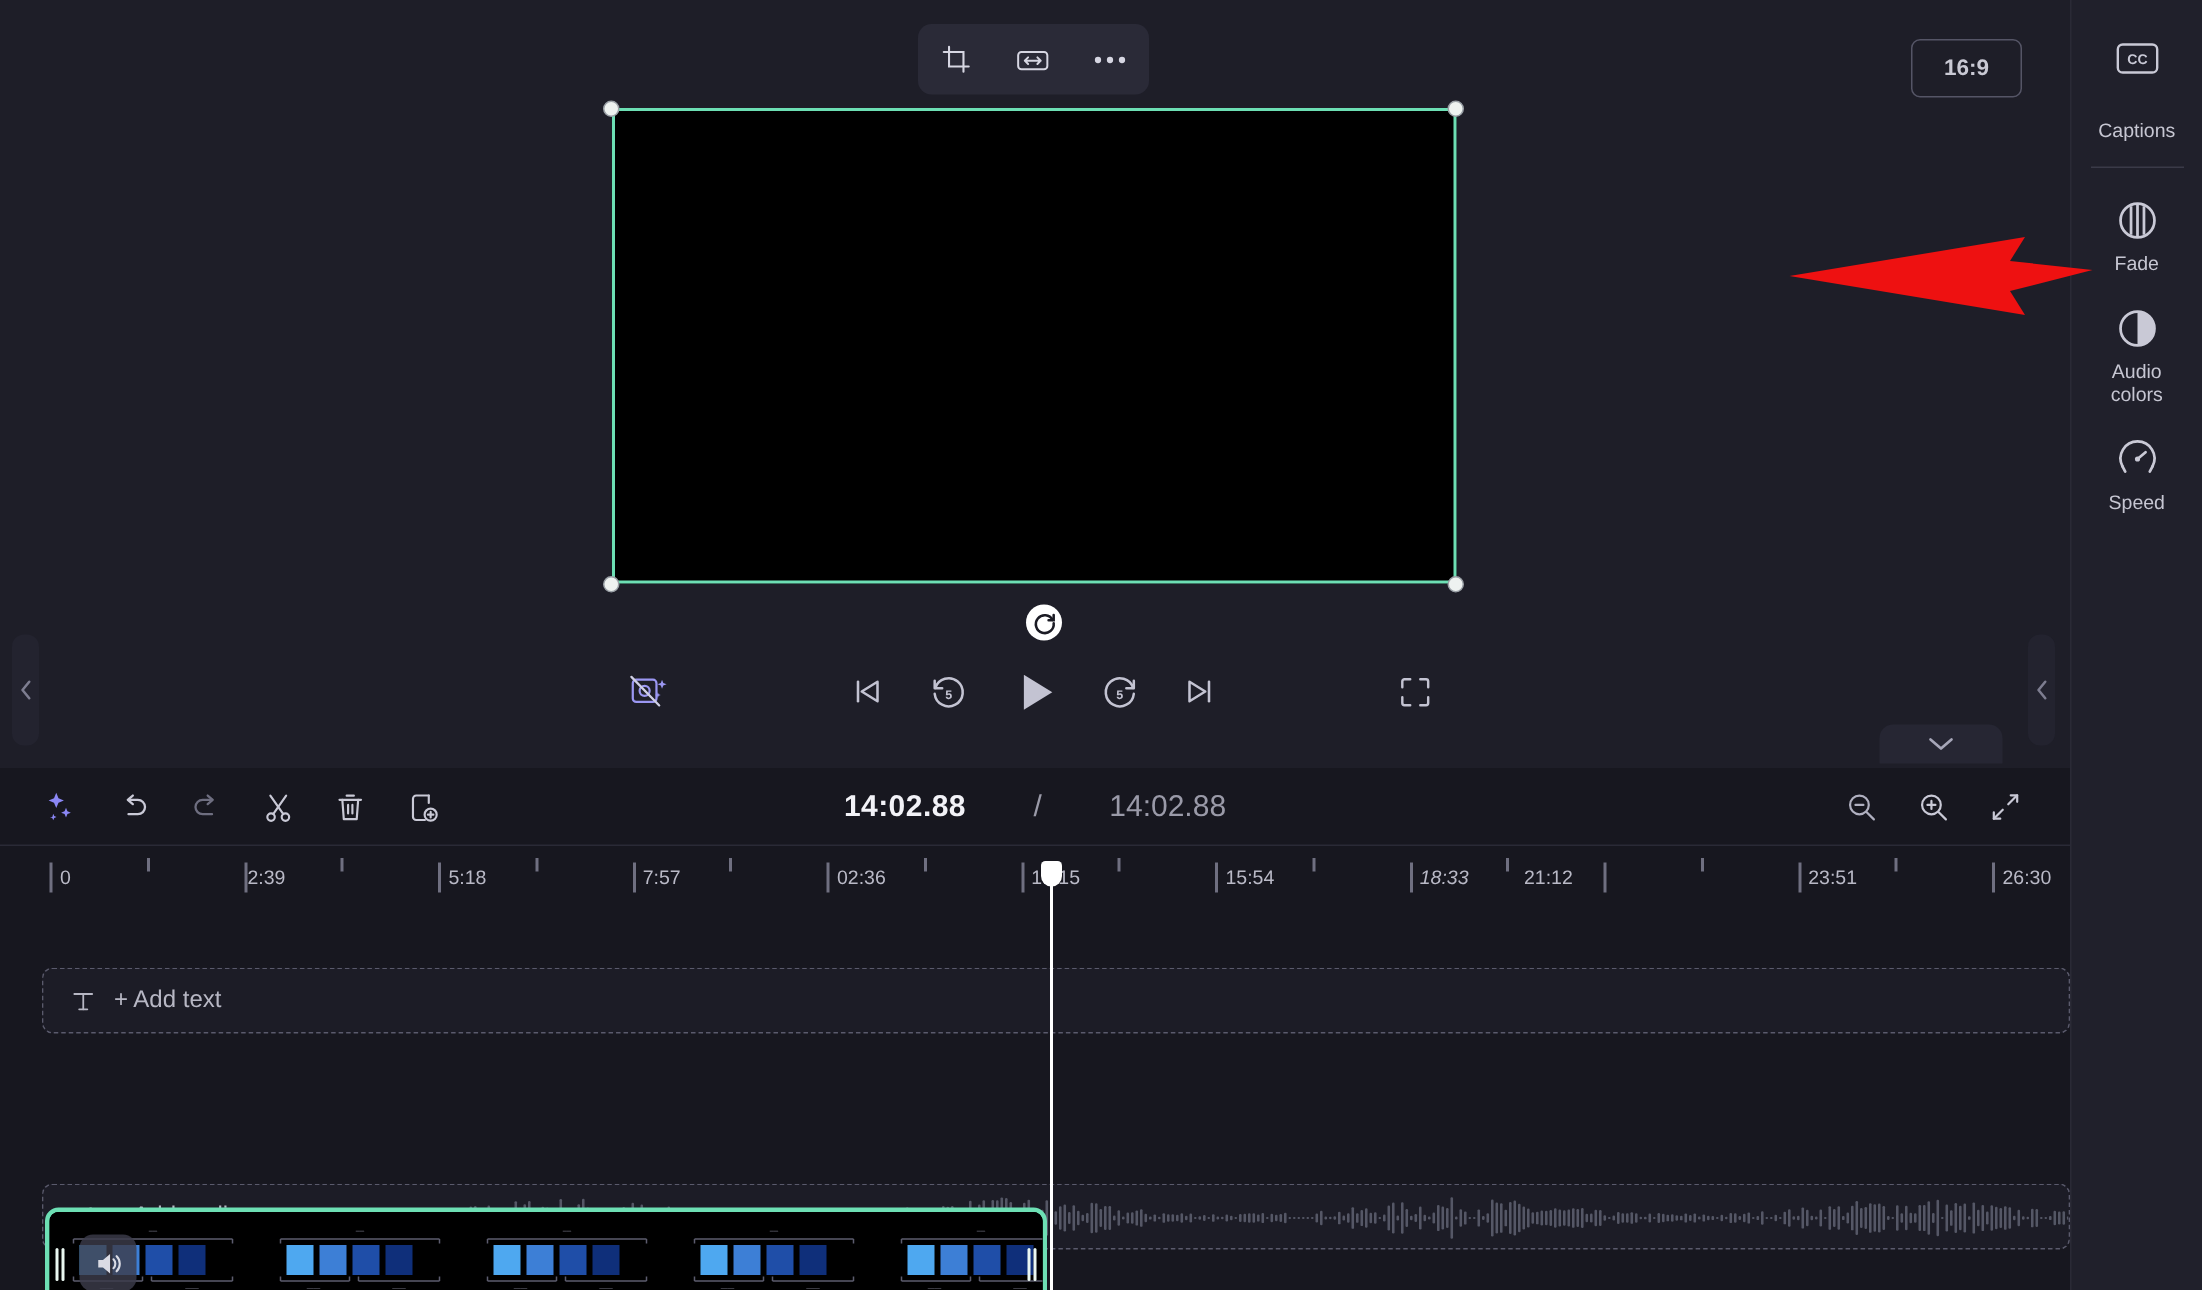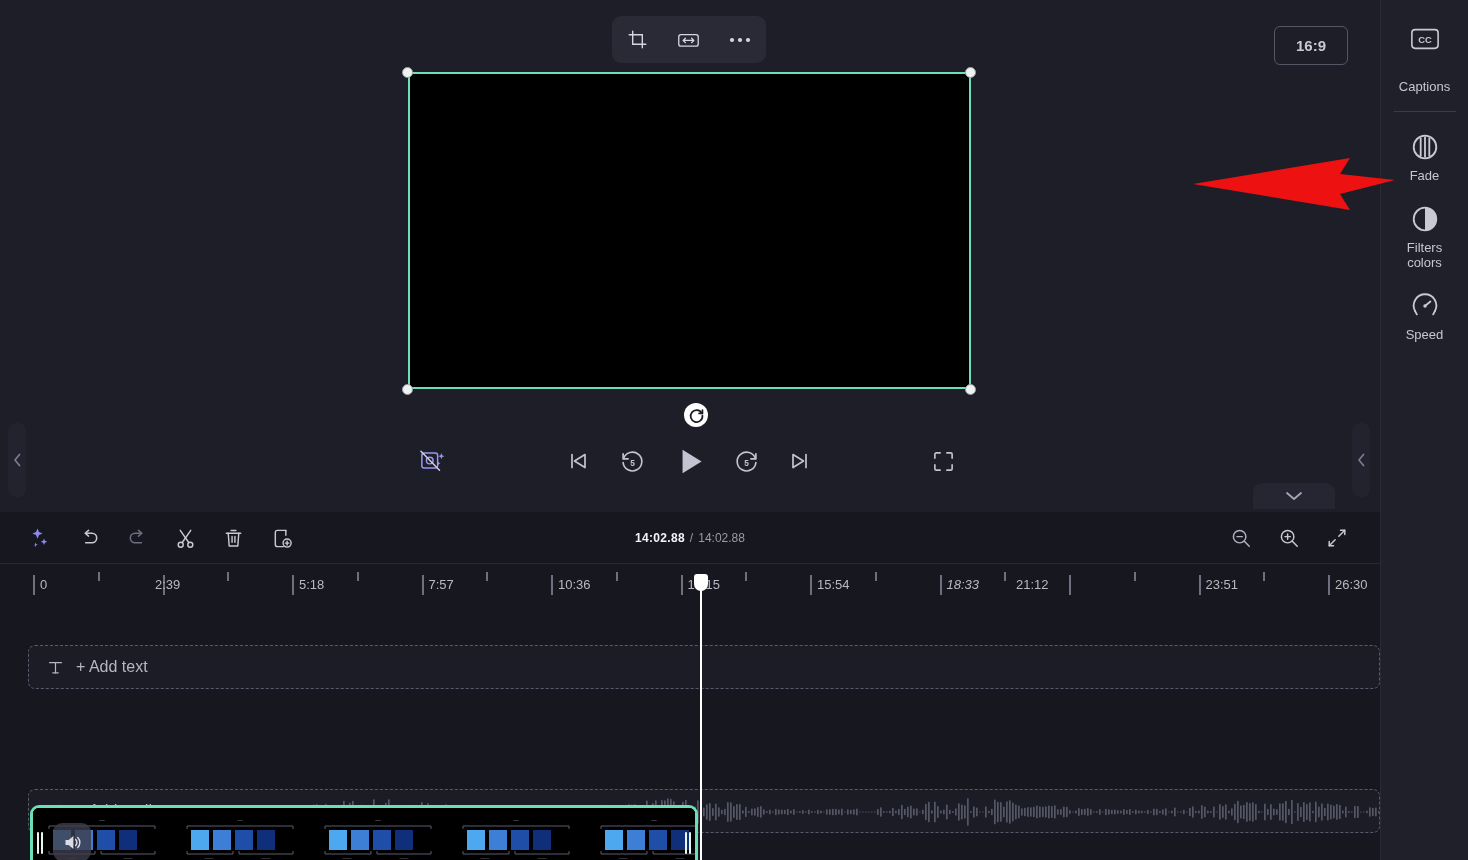--- a/index.html
+++ b/index.html
@@ -80,21 +80,21 @@
     border-bottom: 1px solid #2a2a36;
   }
   .tl-icon {
     position: absolute; top: 9px; width: 34px; height: 34px;
     display: flex; align-items: center; justify-content: center;
     border-radius: 6px; cursor: pointer;
   }
   .tl-time {
     position: absolute; left: 0; top: 0; width: 1380px; height: 52px;
     display: flex; align-items: center; justify-content: center;
-    font-size: 12px; color: #9a9aa8; pointer-events: none;
+    font-size: 20px; color: #9a9aa8; pointer-events: none; gap: 40px;
   }
   .tl-time b { color: #f2f2f7; font-weight: bold; letter-spacing: .3px; }
   .tl-time span.sep { margin: 0 5px; }
 
   .ruler { position: absolute; left: 0; top: 52px; width: 1380px; height: 44px; }
   .tick { position: absolute; background: #6f6f80; }
   .tick-major { width: 2px; height: 20px; top: 11px; }
   .tick-minor { width: 2px; height: 9px; top: 8px; }
   .tick-label {
     position: absolute; top: 13px; font-size: 13px; color: #b9b9c6; white-space: nowrap;
@@ -360,30 +360,30 @@
             <path d="M20.5 8.2V3.5h-4.7"></path>
         </svg>
       </div>
     </div>
 
     <div class="ruler" id="ruler">
         <div class="tick tick-major" style="left: 33px;"></div>
         <div class="tick-label" style="left: 40px;">0</div>
         <div class="tick tick-minor" style="left: 97.75px;"></div>
         <div class="tick tick-major" style="left: 162.5px;"></div>
-        <div class="tick-label" style="left: 155px;">2:39</div>
+        <div class="tick-label" style="left: 165px;">2:39</div>
         <div class="tick tick-minor" style="left: 227.25px;"></div>
         <div class="tick tick-major" style="left: 292px;"></div>
         <div class="tick-label" style="left: 299px;">5:18</div>
         <div class="tick tick-minor" style="left: 356.75px;"></div>
         <div class="tick tick-major" style="left: 421.5px;"></div>
         <div class="tick-label" style="left: 428.5px;">7:57</div>
         <div class="tick tick-minor" style="left: 486.25px;"></div>
         <div class="tick tick-major" style="left: 551px;"></div>
-        <div class="tick-label" style="left: 558px;">10:36</div>
+        <div class="tick-label" style="left: 558px;">02:36</div>
         <div class="tick tick-minor" style="left: 615.75px;"></div>
         <div class="tick tick-major" style="left: 680.5px;"></div>
         <div class="tick-label" style="left: 687.5px;">13:15</div>
         <div class="tick tick-minor" style="left: 745.25px;"></div>
         <div class="tick tick-major" style="left: 810px;"></div>
         <div class="tick-label" style="left: 817px;">15:54</div>
         <div class="tick tick-minor" style="left: 874.75px;"></div>
         <div class="tick tick-major" style="left: 939.5px;"></div>
         <div class="tick-label" style="left: 946.5px; font-style: italic;">18:33</div>
         <div class="tick tick-minor" style="left: 1004.25px;"></div>
@@ -920,21 +920,21 @@
         </span>
         <span class="si-label" style="white-space: pre-line;">Fade</span>
       </div>
       <div class="side-item">
         <span class="si-icon">
           <svg width="28" height="28" viewBox="0 0 26 26" fill="none" stroke="#c9c9d6" stroke-width="1.7">
             <circle cx="13" cy="13" r="10.5"></circle>
             <path d="M13 2.5a10.5 10.5 0 0 1 0 21z" fill="#c9c9d6" stroke="none"></path>
           </svg>
         </span>
-        <span class="si-label" style="white-space: pre-line;">Filters
+        <span class="si-label" style="white-space: pre-line;">Audio
 colors</span>
       </div>
       <div class="side-item">
         <span class="si-icon">
           <svg width="28" height="28" viewBox="0 0 26 26" fill="none" stroke="#c9c9d6" stroke-width="1.7" stroke-linecap="round">
             <path d="M22.3 17.5A10.5 10.5 0 1 0 3.7 17.5"></path>
             <path d="M13 13l5-4.2"></path>
             <circle cx="13" cy="13" r="1.6" fill="#c9c9d6" stroke="none"></circle>
             <path d="M3.7 17.5L5.4 20.8M22.3 17.5L20.6 20.8"></path>
           </svg>

